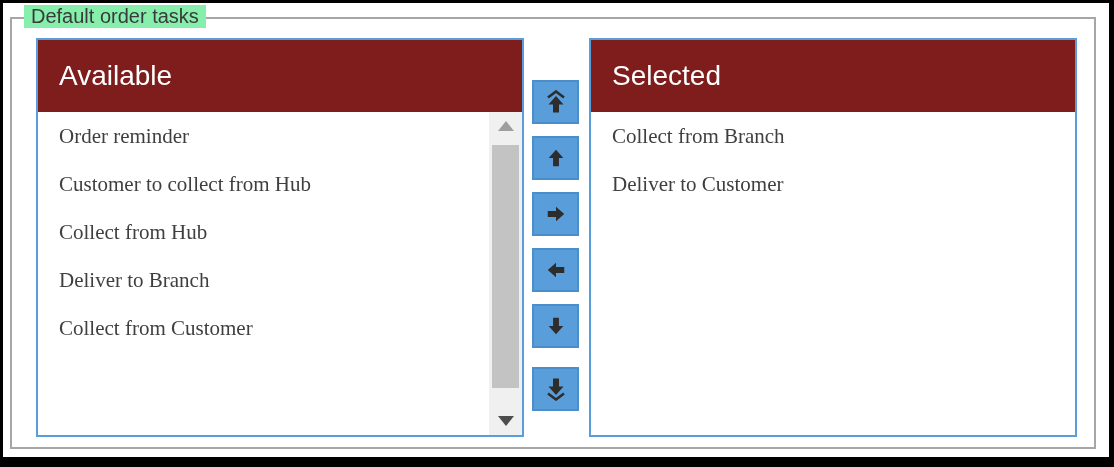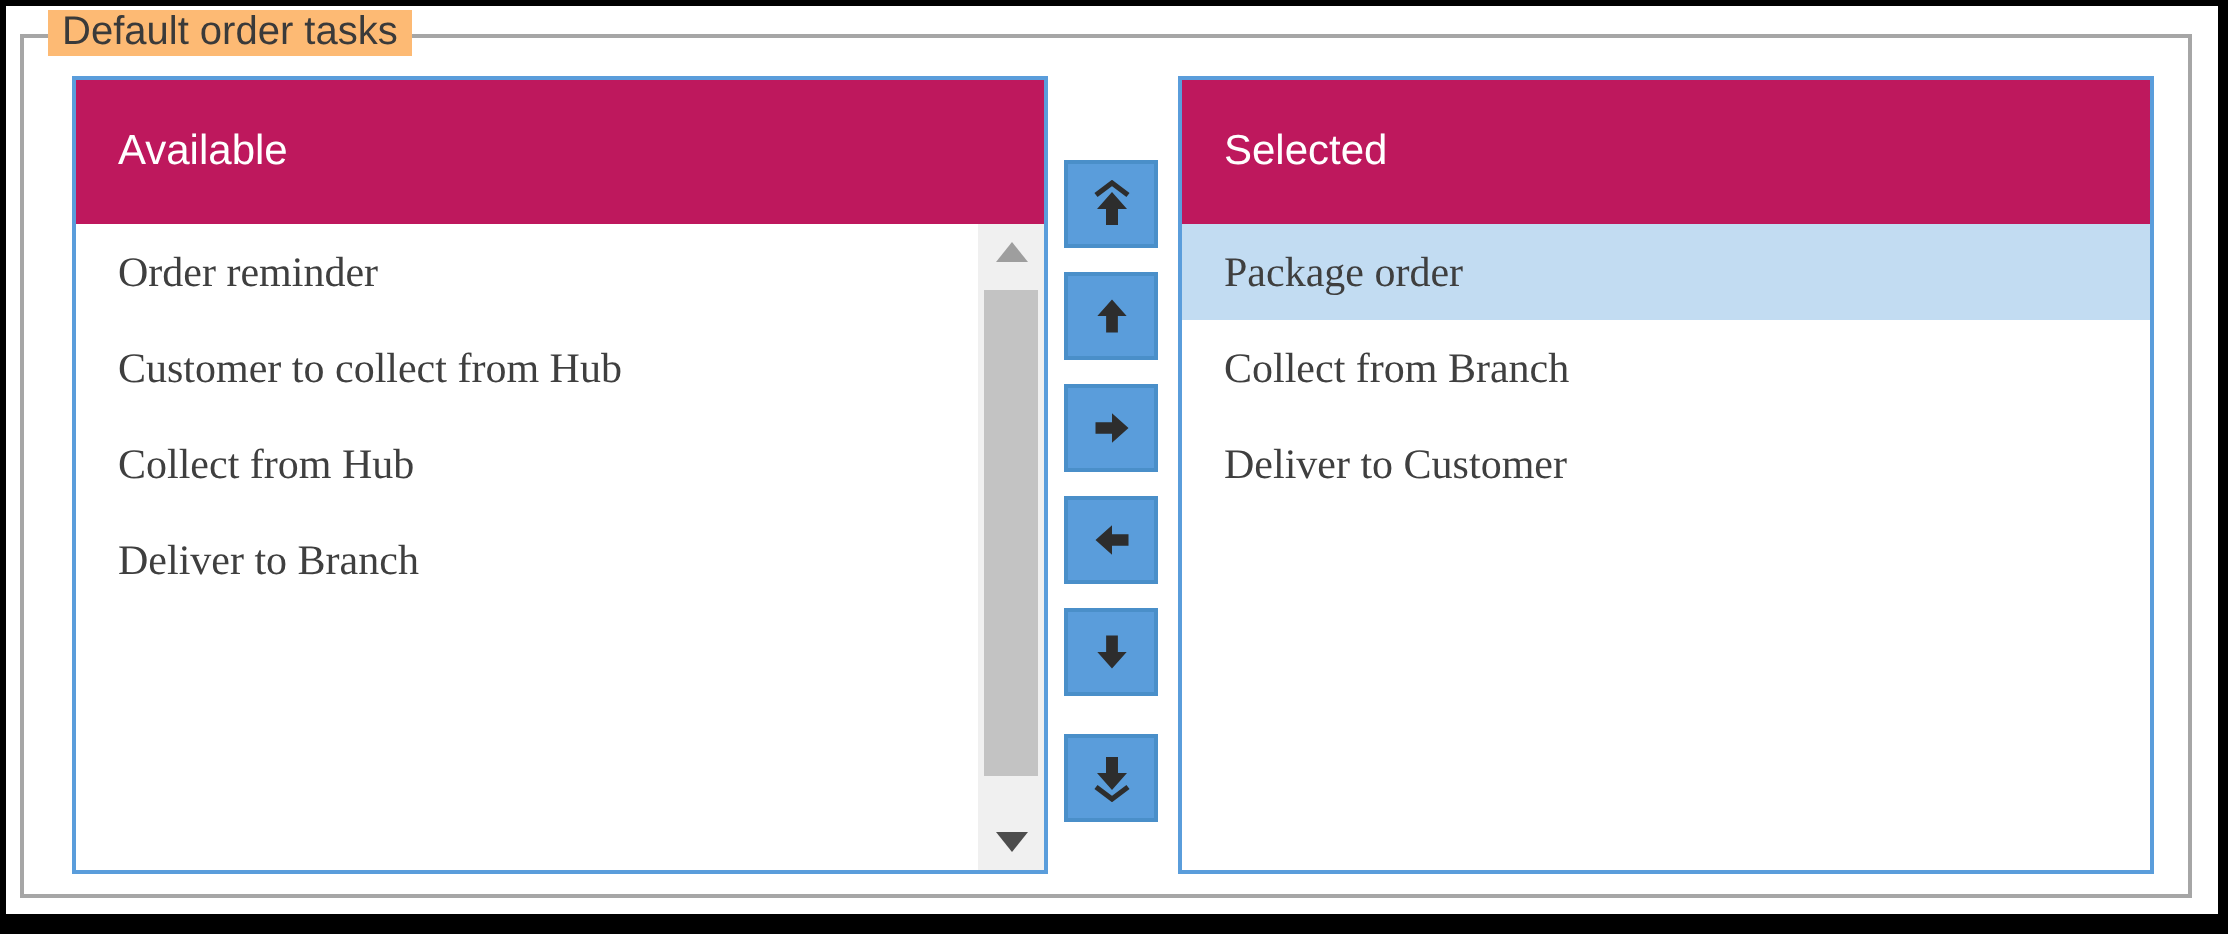--- a/index.html
+++ b/index.html
@@ -17,42 +17,42 @@
   .groupbox {
     position:absolute;
     left:7px; top:14px;
     width:1086px; height:432px;
     border:2px solid #a6a6a6;
     background:#ffffff;
   }
   .legend {
     position:absolute;
     left:12px; top:-14px;
-    background:#fdba74;
+    background:#86efac;
     padding:0 7px;
     font-size:20px;
     color:#3a3a3a;
     white-space:nowrap;
   }
 
   .list {
     position:absolute;
     width:488px; height:399px;
     border:2px solid #5a9ddb;
     background:#ffffff;
     overflow:hidden;
   }
   .list.available { left:24px;  top:19px; }
   .list.selected  { left:577px; top:19px;text-align:center; }
 
   .list-header {
     height:72px;
-    background:#be185d;
+    background:#7f1d1d;
     color:#ffffff;
-    font-size:21px;
+    font-size:28px;
     display:flex;
     align-items:center;
     padding-left:21px;
   }
   .list-body {
     position:relative;
     height:323px;
     overflow:hidden;
   }
   .list-item {
@@ -109,20 +109,21 @@
     <div class="legend">Default order tasks</div>
 
     <div class="list available">
       <div class="list-header">Available</div>
       <div class="list-body">
         <div>
             <div class="list-item">Order reminder</div>
             <div class="list-item">Customer to collect from Hub</div>
             <div class="list-item">Collect from Hub</div>
             <div class="list-item">Deliver to Branch</div>
+            <div class="list-item">Collect from Customer</div>
           </div>
         <div class="scrollbar">
           <div class="sb-btn sb-up">
             <svg width="16" height="10" viewBox="0 0 16 10">
                 <path d="M8 0 L16 10 H0 Z" fill="#9e9e9e"></path>
               </svg>
           </div>
           <div class="sb-thumb"></div>
           <div class="sb-btn sb-down">
             <svg width="16" height="10" viewBox="0 0 16 10">
@@ -175,21 +176,20 @@
           <path d="M12 18 L19.5 9.5 H15 V1.5 H9 V9.5 H4.5 Z" fill="#2d2d2d"></path>
           <path d="M4 16.5 L12 22.5 L20 16.5" fill="none" stroke="#2d2d2d" stroke-width="2.6"></path>
         </svg>
       </span>
     </button>
 
     <div class="list selected">
       <div class="list-header">Selected</div>
       <div class="list-body">
         <div>
-            <div class="list-item highlight">Package order</div>
             <div class="list-item">Collect from Branch</div>
             <div class="list-item">Deliver to Customer</div>
           </div>
       </div>
     </div>
 
   </div>
 </div>
 
 </body></html>

